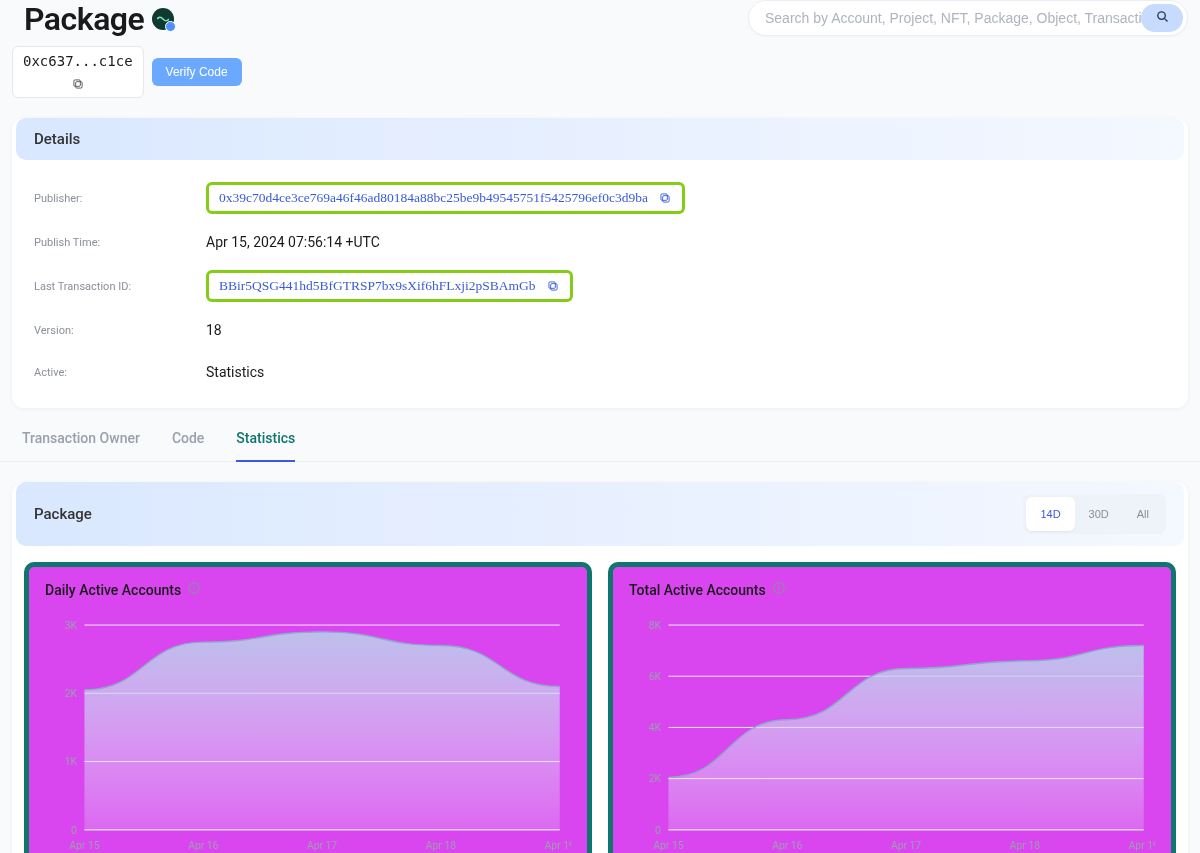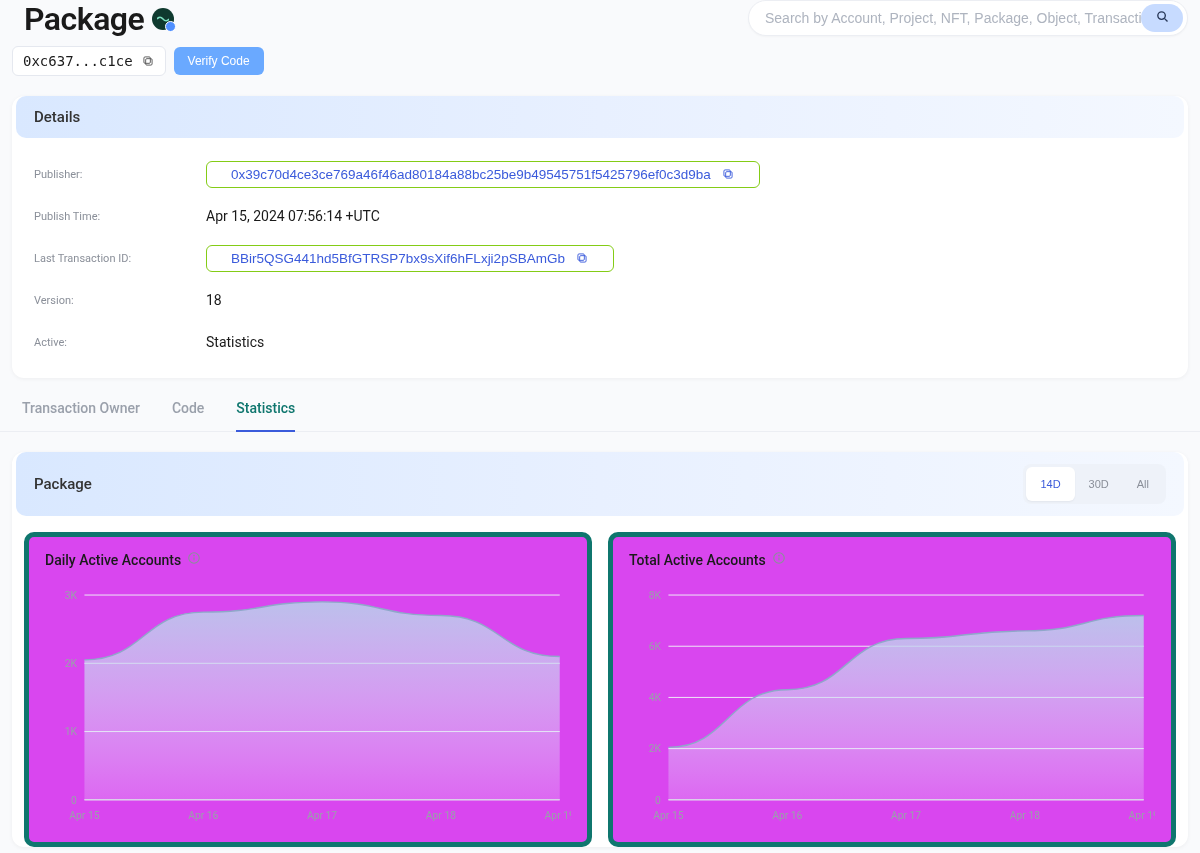--- a/index.html
+++ b/index.html
@@ -54,20 +54,21 @@
 
   .chip-row {
     display: flex; align-items: center; gap: 8px;
     padding: 8px 12px 0 12px;
   }
   .addr-chip {
     display: inline-flex; align-items: center; gap: 8px;
     background: #fff; border: 1px solid #e5e8ef; border-radius: 6px;
     padding: 6px 10px; font-family: ui-monospace, Menlo, monospace;
     font-size: 14px;
+    flex-direction: column;
   }
   .copy-icon { cursor: pointer; display: inline-flex; }
   .copy-icon svg { width: 14px; height: 14px; stroke: #555; }
   .verify-btn {
     background: #6aa9ff; color: #fff; border: none;
     border-radius: 6px; font-size: 12px; font-weight: 500;
     padding: 7px 14px; cursor: pointer;
   }
 
   .card {
@@ -84,22 +85,22 @@
   }
   .details-body { padding: 18px 22px 22px 22px; }
   .detail-row {
     display: flex; align-items: center;
     margin-bottom: 14px; min-height: 28px;
   }
   .detail-label { width: 172px; font-size: 11px; color: #8a8f99; }
   .detail-value { font-size: 14px; color: #1a1a1a; display: flex; align-items: center; }
   .hash-chip {
     display: inline-flex; align-items: center; gap: 10px;
-    background: #fff; border: 1px solid #84cc16; border-radius: 6px;
-    padding: 5px 24px; font-family: Liberation Sans, sans-serif;
+    background: #fff; border: 3px solid #84cc16; border-radius: 6px;
+    padding: 5px 10px; font-family: Liberation Serif, serif;
     font-size: 13.5px; color: #3b5bdb; cursor: pointer;
   }
   .hash-chip .copy-icon svg { stroke: #3b5bdb; }
 
   .tabs {
     display: flex; gap: 32px; padding: 22px 22px 0 22px;
     border-bottom: 1px solid #eceef3; margin: 0 0 0 0;
   }
   .tab {
     font-size: 14px; font-weight: 500; color: #9aa0ab;

